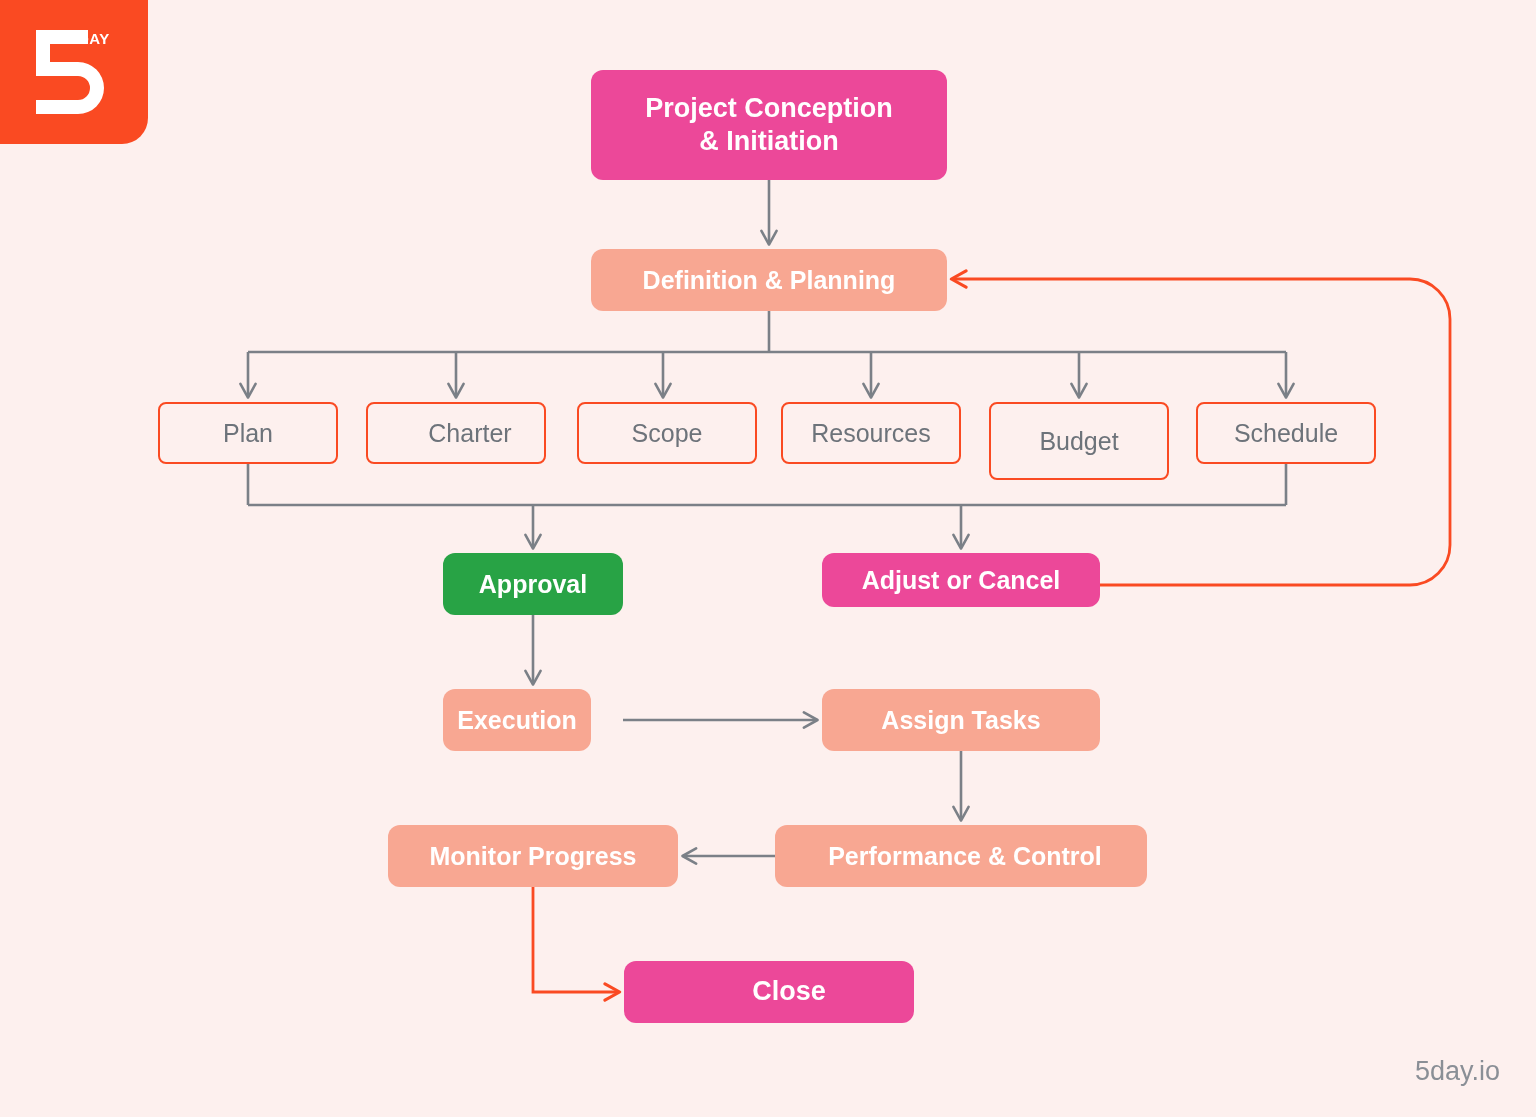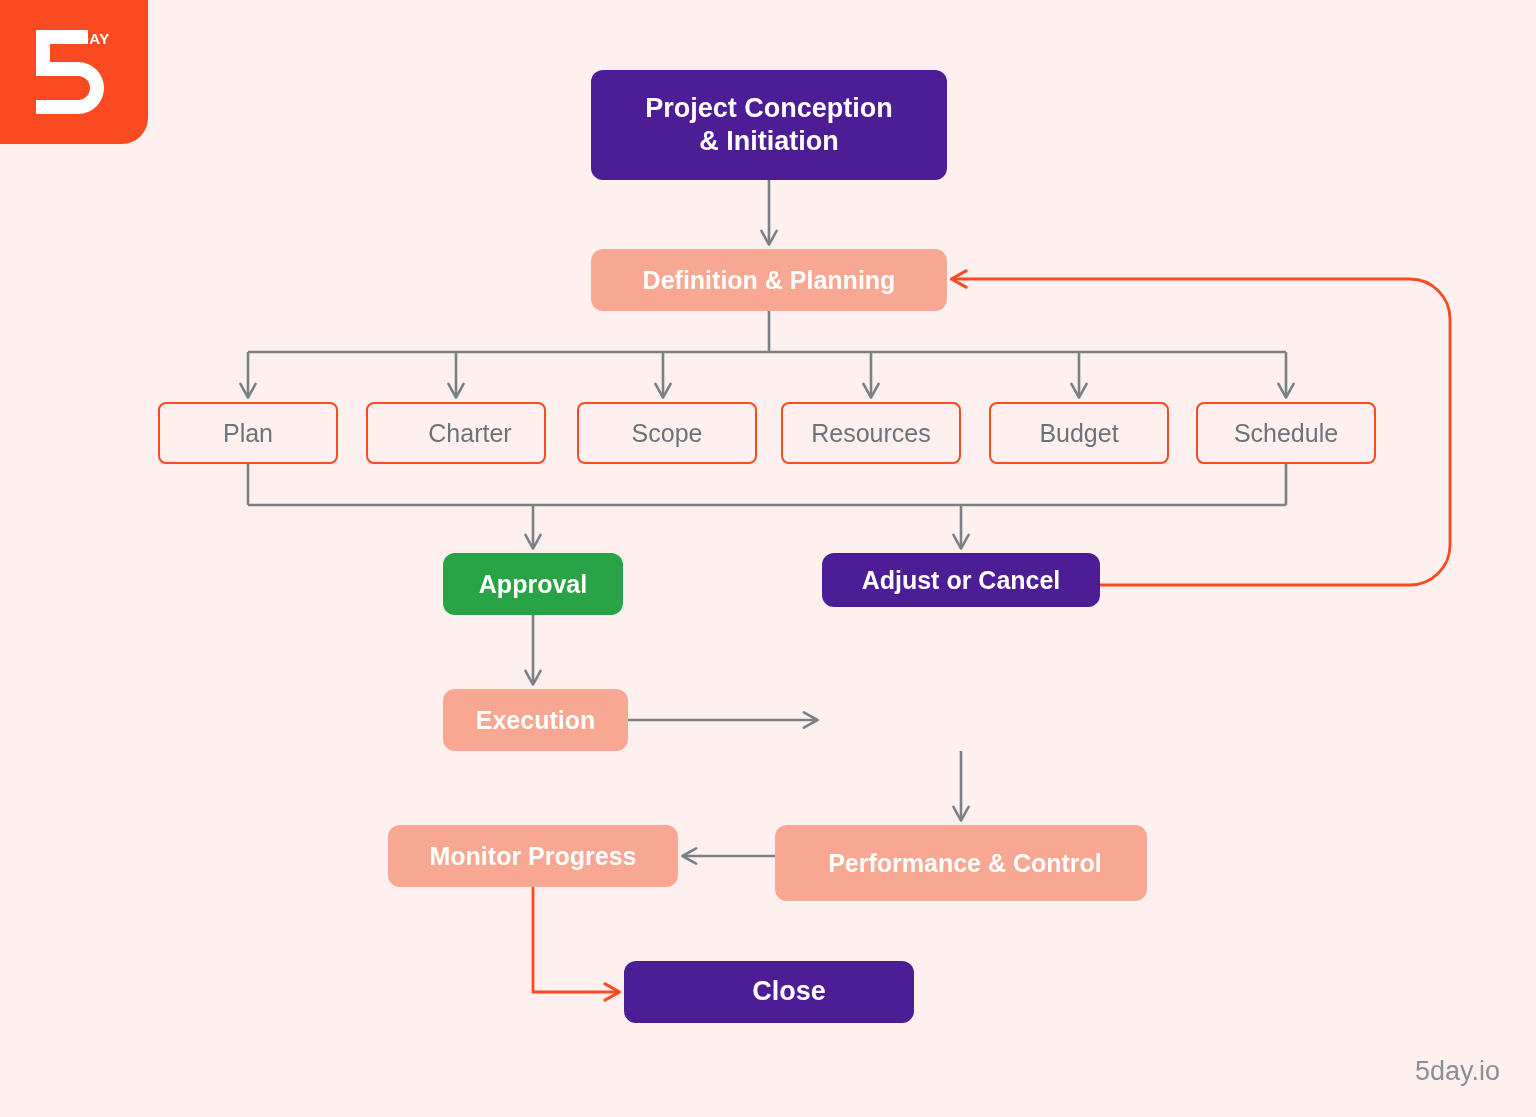--- a/index.html
+++ b/index.html
@@ -66,21 +66,21 @@
     display: flex;
     align-items: center;
     justify-content: center;
     text-align: center;
     border-radius: 12px;
     z-index: 3;
     line-height: 1.24;
     white-space: pre-line;
   }
   .node.solid {
-    background: #4c1d95;
+    background: #ec4899;
     color: #ffffff;
     font-weight: bold;
     font-size: 27px;
   }
   .node.peach {
     background: #f8a792;
     color: #ffffff;
     font-weight: bold;
     font-size: 25px;
   }
@@ -177,32 +177,33 @@
   <div class="node peach" style="left:591px; top:249px; width:356px; height:62px;">Definition &amp; Planning</div>
 
   <div class="node outline" style="left:158px; top:402px; width:180px; height:62px;">Plan</div>
 
   <div class="node outline" style="left:366px; top:402px; width:180px; height:62px;padding-left:28px;">Charter</div>
 
   <div class="node outline" style="left:577px; top:402px; width:180px; height:62px;">Scope</div>
 
   <div class="node outline" style="left:781px; top:402px; width:180px; height:62px;">Resources</div>
 
-  <div class="node outline" style="left:989px; top:402px; width:180px; height:62px;">Budget</div>
+  <div class="node outline" style="left:989px; top:402px; width:180px; height:78px;">Budget</div>
 
   <div class="node outline" style="left:1196px; top:402px; width:180px; height:62px;">Schedule</div>
 
   <div class="node green" style="left:443px; top:553px; width:180px; height:62px;">Approval</div>
 
   <div class="node solid" style="left:822px; top:553px; width:278px; height:54px; font-size:25px;">Adjust or Cancel</div>
 
-  <div class="node peach" style="left:443px; top:689px; width:185px; height:62px;">Execution</div>
-
+  <div class="node peach" style="left:443px; top:689px; width:148px; height:62px;">Execution</div>
+
+  <div class="node peach" style="left:822px; top:689px; width:278px; height:62px;">Assign Tasks</div>
 
   <div class="node peach" style="left:388px; top:825px; width:290px; height:62px;">Monitor Progress</div>
 
-  <div class="node peach" style="left:775px; top:825px; width:372px; height:76px;padding-left:8px;">Performance &amp; Control</div>
+  <div class="node peach" style="left:775px; top:825px; width:372px; height:62px;padding-left:8px;">Performance &amp; Control</div>
 
   <div class="node solid" style="left:624px; top:961px; width:290px; height:62px;padding-left:40px;">Close</div>
 
   <div class="watermark">5day.io</div>
 
 </div>
 
 </body></html>

